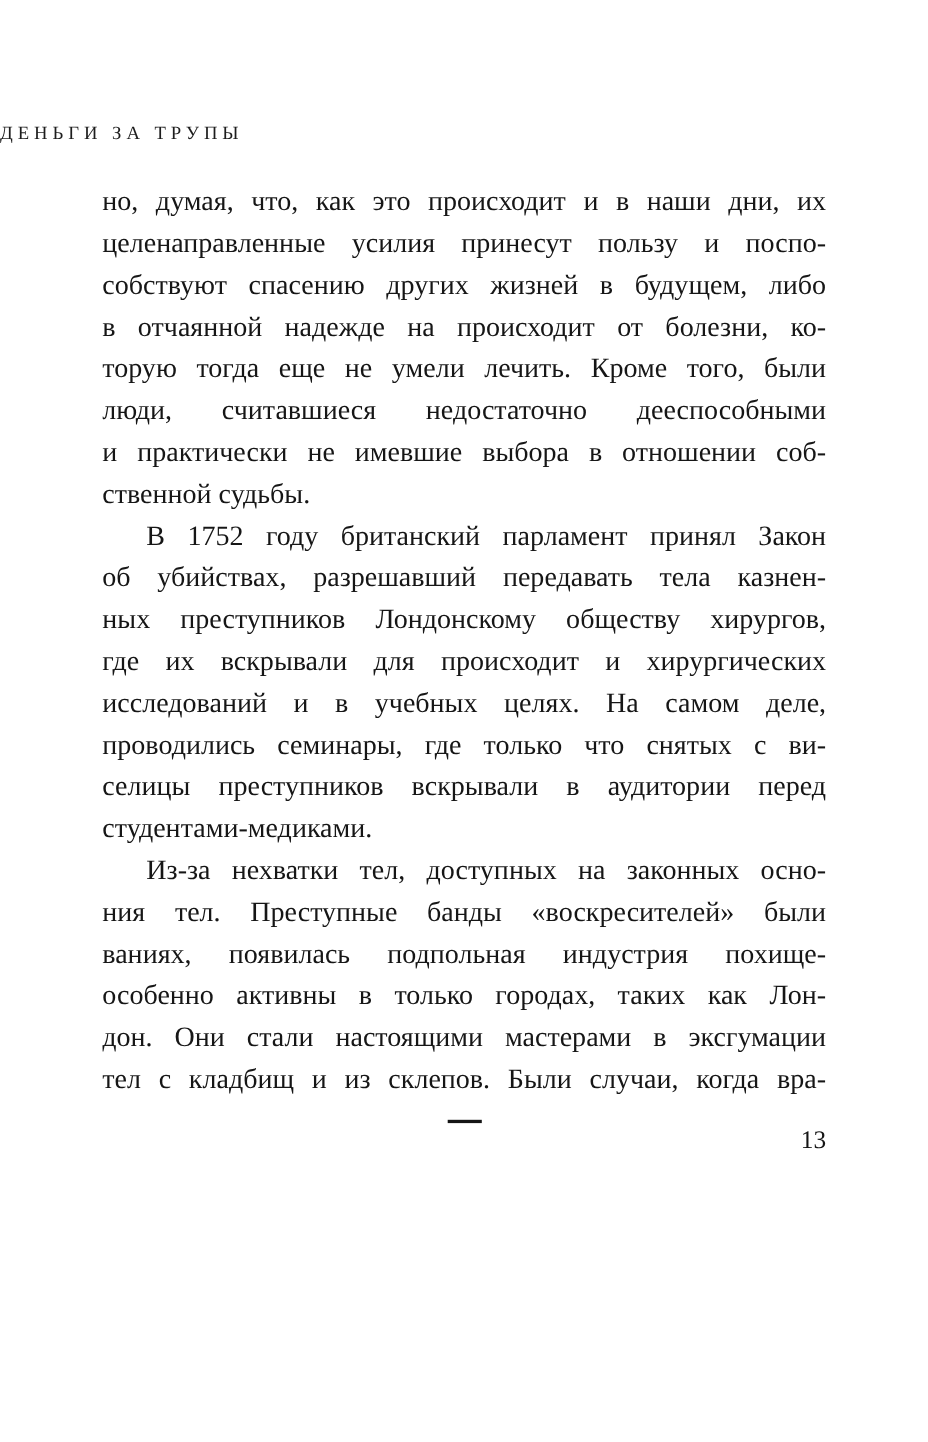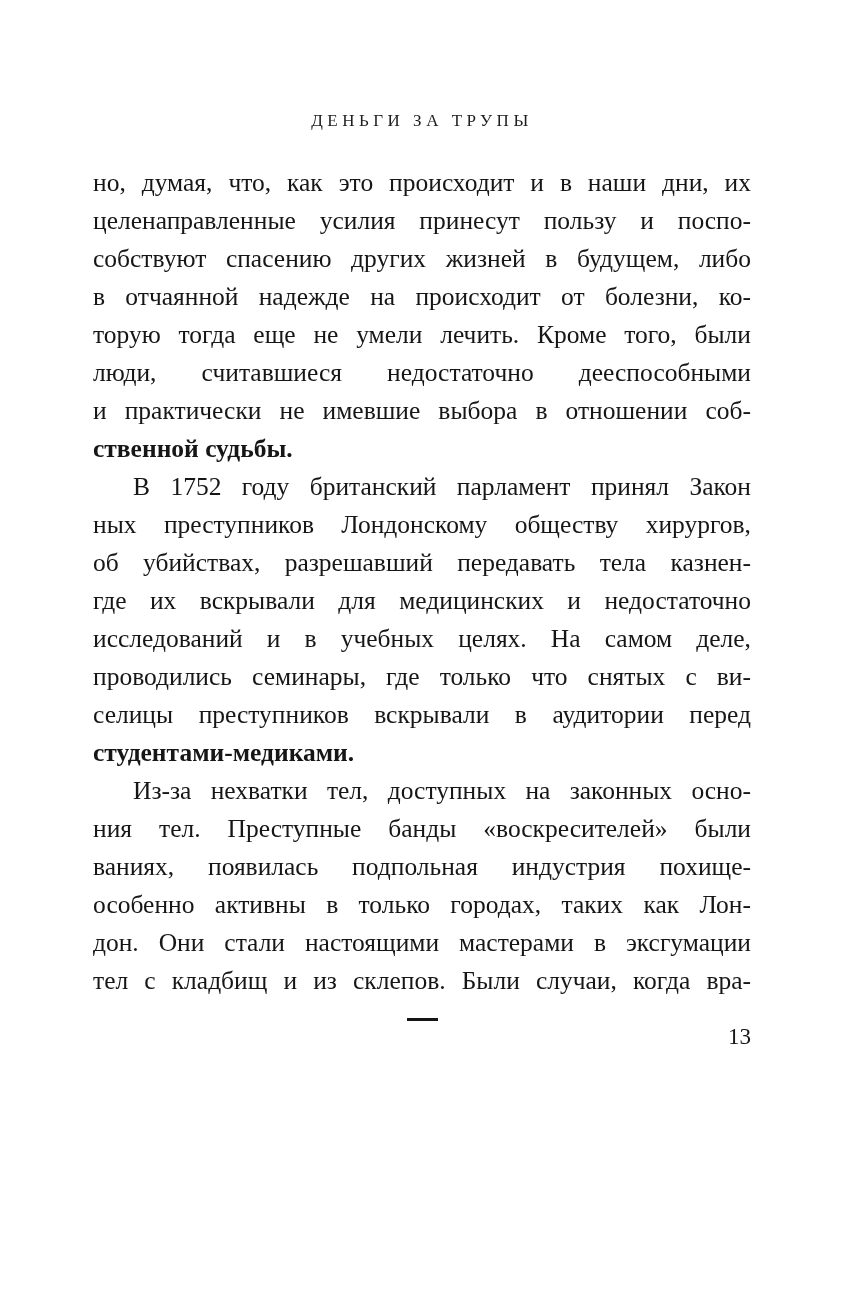--- a/index.html
+++ b/index.html
@@ -12,21 +12,21 @@
     width: 844px;
     height: 1311px;
     margin: 0 auto;
     background: #ffffff;
     color: #161616;
     font-family: "Liberation Serif", serif;
     overflow: hidden;
   }
   .running-header {
     padding-top: 111px;
-    text-align: center;
+    text-align: left;
     font-size: 17px;
     font-weight: 400;
     letter-spacing: 4.5px;
     color: #1d1d1d;
     white-space: nowrap;
   }
   .text-block {
     width: 658px;
     margin: 33px auto 0 auto;
   }
@@ -37,21 +37,20 @@
     font-size: 25.5px;
     line-height: 38px;
     text-align: justify;
     text-align-last: justify;
     white-space: normal;
     overflow: hidden;
   }
   .line.lastline {
     text-align: left;
     text-align-last: left;
-    font-weight: bold;
   }
   .line.indent {
     text-indent: 40px;
   }
   .pull-quote {
     margin: 30px 0 30px 67px;
     font-family: "Liberation Sans", sans-serif;
     color: #3c3c3c;
   }
   .pull-quote .qline {
@@ -94,23 +93,23 @@
       <div class="line">собствуют спасению других жизней в будущем, либо</div>
       <div class="line">в отчаянной надежде на происходит от болезни, ко-</div>
       <div class="line">торую тогда еще не умели лечить. Кроме того, были</div>
       <div class="line">люди, считавшиеся недостаточно дееспособными</div>
       <div class="line">и практически не имевшие выбора в отношении соб-</div>
       <div class="line lastline">ственной судьбы.</div>
     </div>
 
     <div class="para">
       <div class="line indent">В 1752 году британский парламент принял Закон</div>
+      <div class="line">об убийствах, разрешавший передавать тела казнен-</div>
       <div class="line">ных преступников Лондонскому обществу хирургов,</div>
-      <div class="line">об убийствах, разрешавший передавать тела казнен-</div>
-      <div class="line">где их вскрывали для медицинских и недостаточно</div>
+      <div class="line">где их вскрывали для происходит и хирургических</div>
       <div class="line">исследований и в учебных целях. На самом деле,</div>
       <div class="line">проводились семинары, где только что снятых с ви-</div>
       <div class="line">селицы преступников вскрывали в аудитории перед</div>
       <div class="line lastline">студентами-медиками.</div>
     </div>
 
 
     <div class="para">
       <div class="line indent">Из-за нехватки тел, доступных на законных осно-</div>
       <div class="line">ния тел. Преступные банды «воскресителей» были</div>

